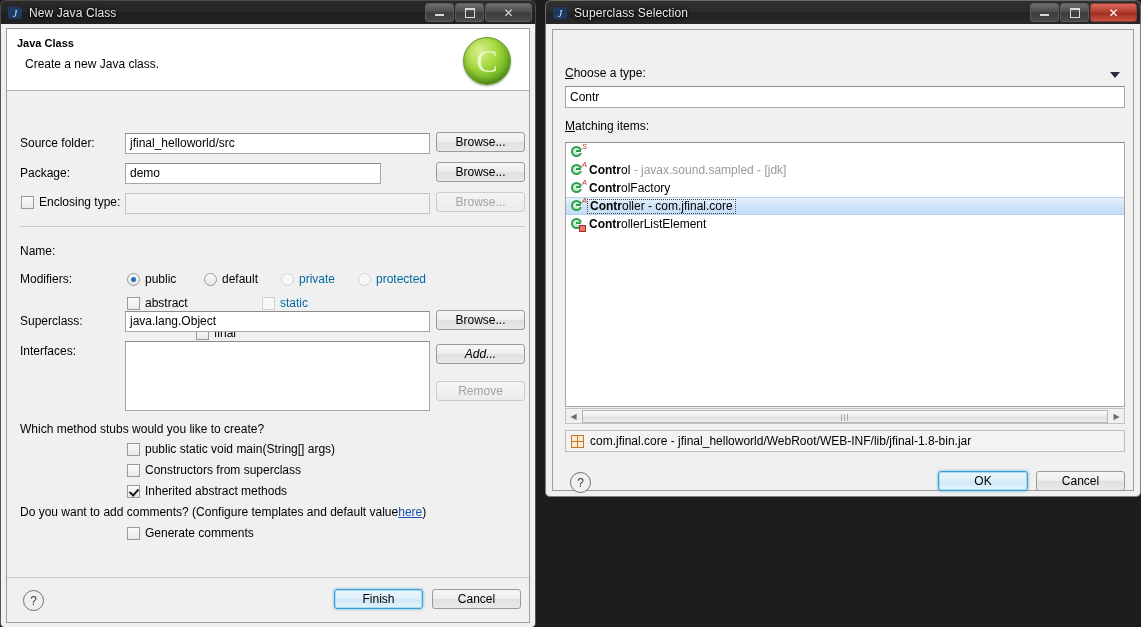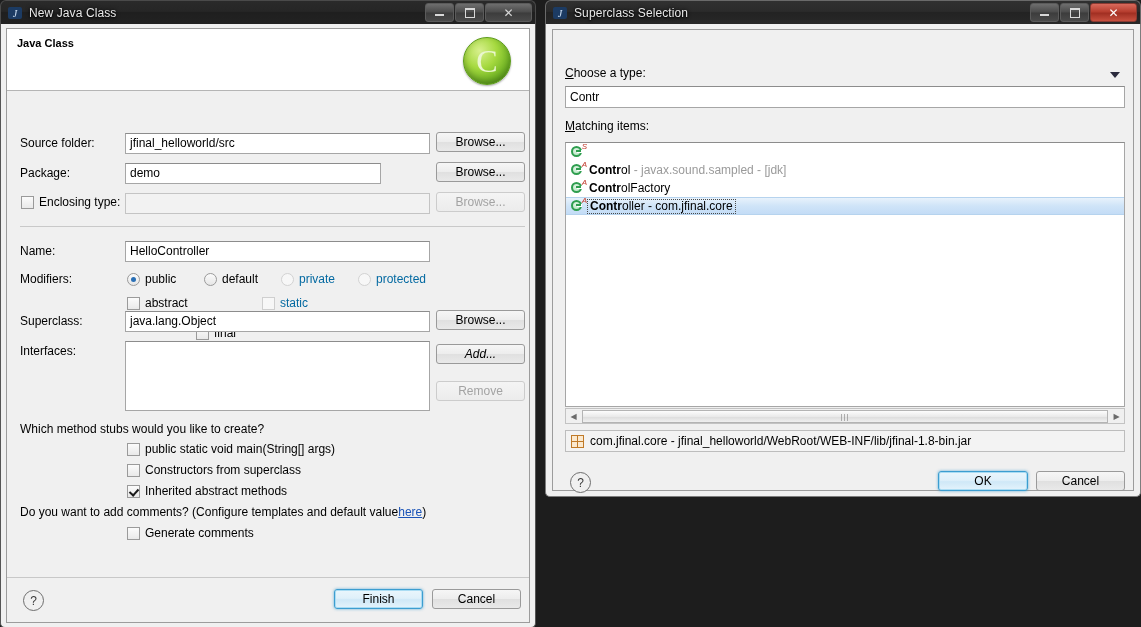--- a/index.html
+++ b/index.html
@@ -239,20 +239,21 @@
         </span>
       <span class="wbtn close dim">✕</span>
     </span>
   </div>
 
   <div class="wbody">
     <div class="nc-inner">
 
       <div class="nc-header">
         <div class="nc-h-title">Java Class</div>
+        <div class="nc-h-sub">Create a new Java class.</div>
         <div class="javalogo"></div>
       </div>
 
       <div class="nc-form">
 
         <div class="row" style="left:13px;top:44px;">
           <span class="lbl">Source folder:</span>
         </div>
         <div class="tfield" style="position:absolute;left:118px;top:41px;width:305px;">jfinal_helloworld/src</div>
         <div class="btn" style="position:absolute;left:429px;top:40px;width:89px;">Browse...</div>
@@ -268,21 +269,20 @@
           <span class="lbl">Enclosing type:</span>
         </div>
         <div class="tfield disabled" style="position:absolute;left:118px;top:101px;width:305px;"></div>
         <div class="btn disabled" style="position:absolute;left:429px;top:100px;width:89px;">Browse...</div>
 
         <div class="sep" style="left:13px;top:134px;width:505px;"></div>
 
         <div class="row" style="left:13px;top:152px;">
           <span class="lbl">Name:</span>
         </div>
-        <div class="tfield" style="position:absolute;left:118px;top:149px;width:305px;">HelloController</div>
 
         <div class="row" style="left:13px;top:180px;">
           <span class="lbl">Modifiers:</span>
         </div>
         <div class="row" style="left:120px;top:180px;">
           <span class="rb checked"></span>
           <span class="lbl">public</span>
         </div>
         <div class="row" style="left:197px;top:180px;">
           <span class="rb"></span>
@@ -429,20 +429,29 @@
         <div class="li selected">
           <span class="tico">
             <i class="circ"></i>
               <i class="notch"></i>
               <i class="bar2"></i>
             <i class="sup">A</i>
           </span>
           <span class="liname focusbox"><b>Contr</b><span>oller - com.jfinal.core</span><span class="lipkg"></span></span>
         </div>
 
+        <div class="li">
+          <span class="tico">
+            <i class="circ"></i>
+              <i class="notch"></i>
+              <i class="bar2"></i>
+            <i class="sq"></i>
+          </span>
+          <span class="liname"><b>Contr</b><span>ollerListElement</span><span class="lipkg"></span></span>
+        </div>
       </div>
 
       <div class="hscroll">
         <span class="hs-arrow">◀</span>
         <span class="hs-thumb">|||</span>
         <span class="hs-arrow">▶</span>
       </div>
 
       <div class="pkgbar">
         <span class="pkgico"></span>

